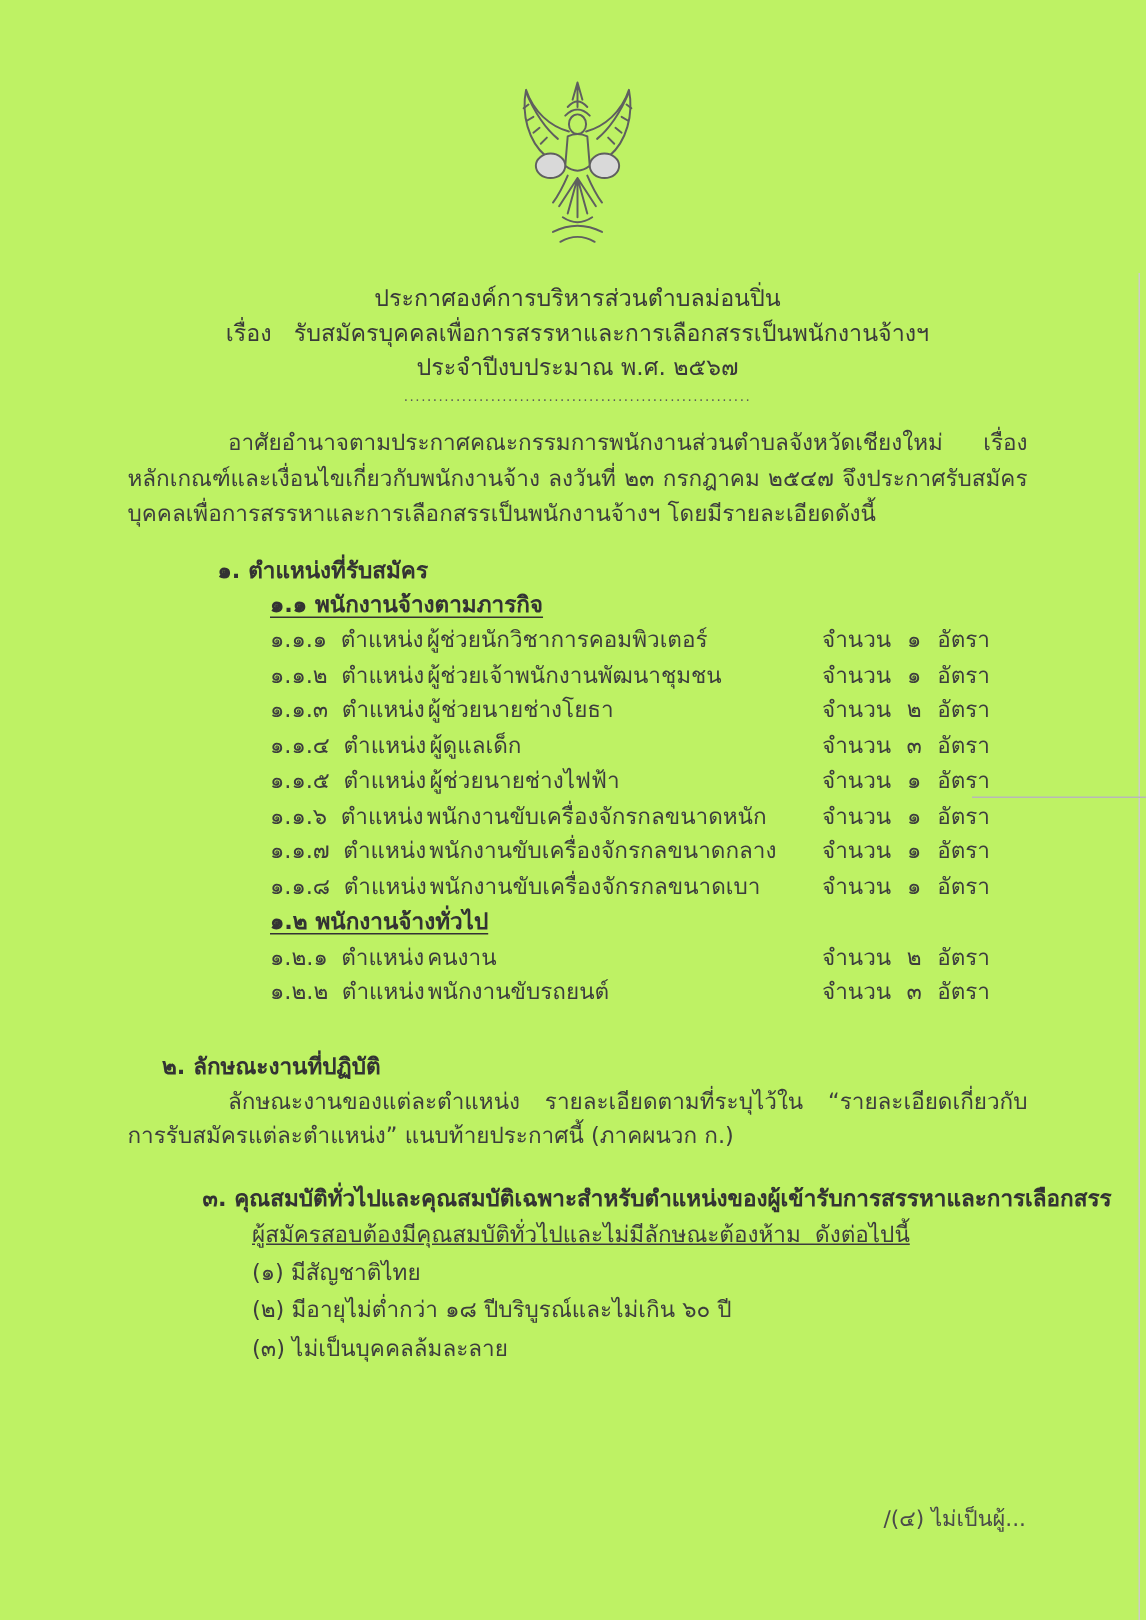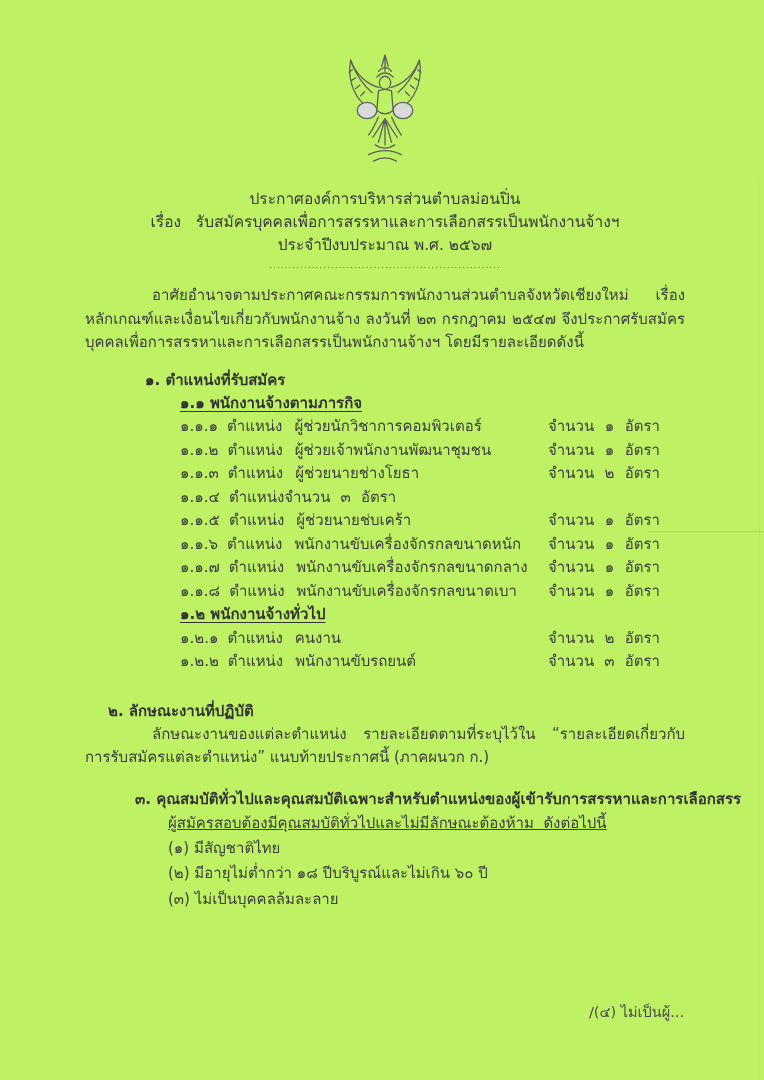--- a/index.html
+++ b/index.html
@@ -29,21 +29,21 @@
 
   .h1  { margin-top:13px; margin-left:60px; font-weight:bold; line-height:24px; color:#333; }
   .h11 { margin-left:95px; font-weight:bold; text-decoration:underline; text-underline-offset:3px; line-height:23.5px; color:#333; }
   .h2  { margin-top:25px; margin-left:23px; font-weight:bold; line-height:24px; color:#333; }
   .h3  { margin-top:17px; margin-left:50px; font-weight:bold; line-height:24px; color:#333; white-space:nowrap; }
   .h31 { margin-left:63px; font-weight:bold; line-height:25px; color:#333; }
 
   .pos-row { display:flex; margin-left:95px; margin-right:25px; line-height:23.5px; }
   .pos-num { flex:none; }
   .pos-label { flex:none; margin-left:9px; }
-  .pos-name { flex:1; margin-left:12px; }
+  .pos-name { flex:1; margin-left:2px; }
   .qty { flex:none; display:flex; width:112px; }
   .q-val { flex:1; text-align:center; }
 
   .s31-intro { margin-left:83px; line-height:25px; white-space:pre-wrap;text-decoration:underline; }
   .s31-item  { margin-left:83px; line-height:25.5px; }
   .s2-body { margin-top:0; line-height:23.5px; text-indent:67px; text-align:justify; overflow-wrap:break-word; }
 
   .footer-cont { position:absolute; top:1000px; right:80px; font-size:14.5px; color:#4a4a4a; }
 
   .artifact-vline { position:absolute; top:182px; bottom:0; right:4px; width:1px; background:#cccccc; }
@@ -122,30 +122,31 @@
       <span class="pos-name">ผู้ช่วยนายช่างโยธา</span>
       <span class="qty">
           <span class="q-label">จำนวน</span>
           <span class="q-val">๒</span>
           <span class="q-unit">อัตรา</span>
         </span>
     </div>
     <div class="pos-row">
       <span class="pos-num">๑.๑.๔</span>
       <span class="pos-label">ตำแหน่ง</span>
+      <span class="pos-name">ผู้ดูแลเด็ก</span>
       <span class="qty">
           <span class="q-label">จำนวน</span>
           <span class="q-val">๓</span>
           <span class="q-unit">อัตรา</span>
         </span>
     </div>
     <div class="pos-row">
       <span class="pos-num">๑.๑.๕</span>
       <span class="pos-label">ตำแหน่ง</span>
-      <span class="pos-name">ผู้ช่วยนายช่บเคร้า</span>
+      <span class="pos-name">ผู้ช่วยนายช่างไฟฟ้า</span>
       <span class="qty">
           <span class="q-label">จำนวน</span>
           <span class="q-val">๑</span>
           <span class="q-unit">อัตรา</span>
         </span>
     </div>
     <div class="pos-row">
       <span class="pos-num">๑.๑.๖</span>
       <span class="pos-label">ตำแหน่ง</span>
       <span class="pos-name">พนักงานขับเครื่องจักรกลขนาดหนัก</span>

